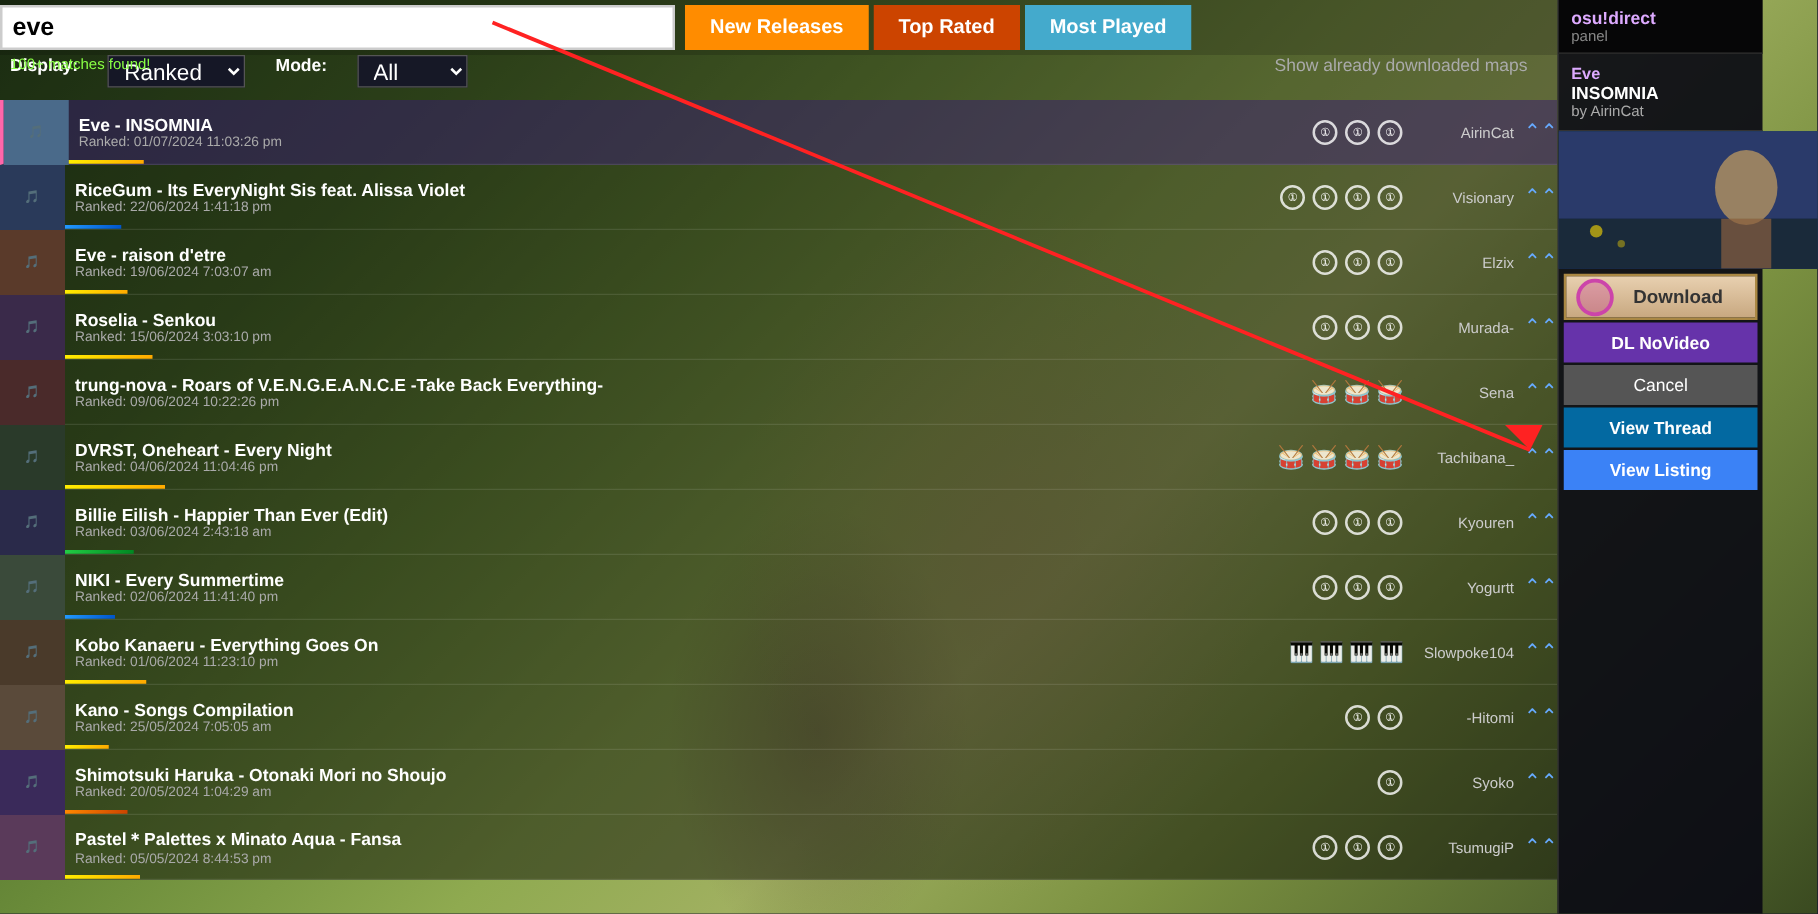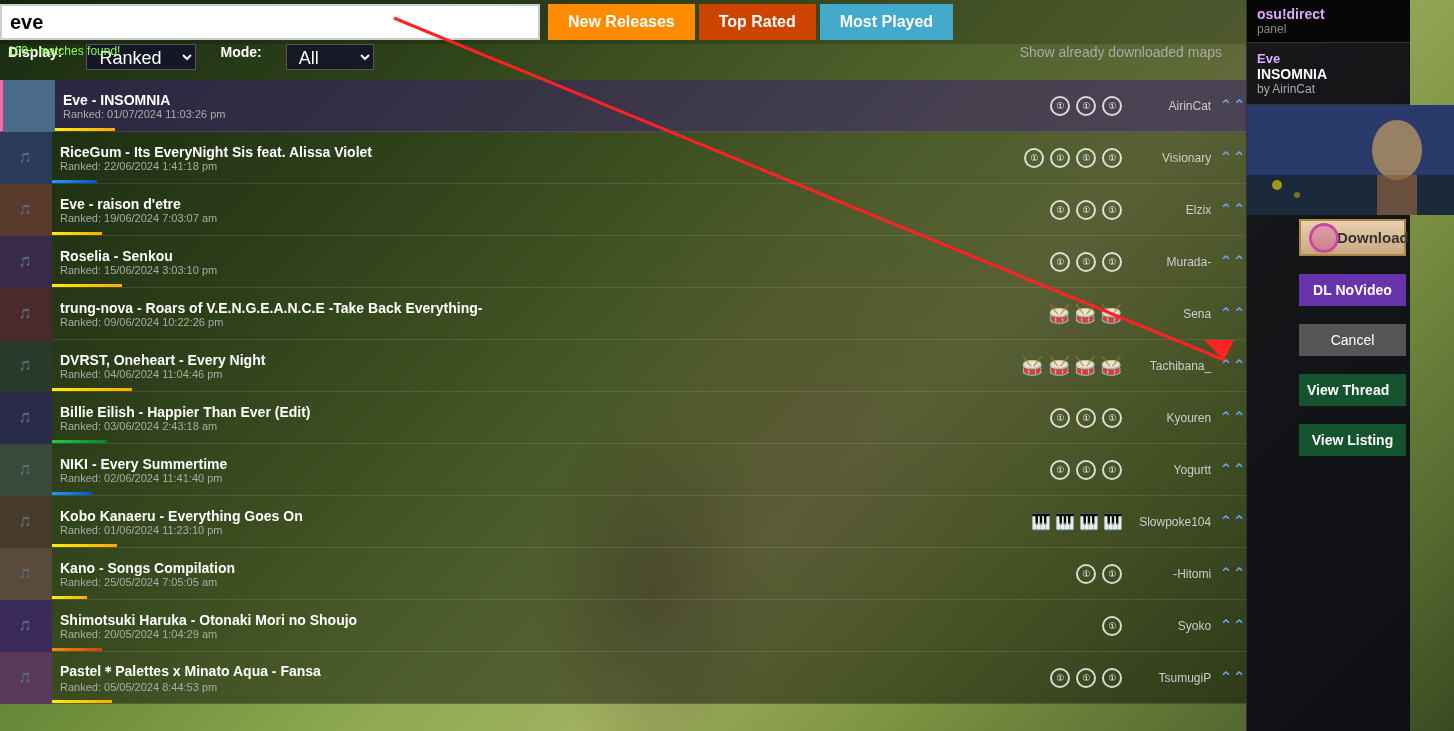--- a/index.html
+++ b/index.html
@@ -310,23 +310,22 @@
     .preview-character {
       width: 100%;
       height: 100%;
       background: linear-gradient(180deg, #2a4a6c 0%, #1a3a5c 40%, #0a1a3c 100%);
       position: relative;
     }
 
     .action-buttons {
       display: flex;
       flex-direction: column;
-      gap: 18px;
+      gap: 2px;
       padding: 4px;
-      margin-left: 48px;
     }
 
     .btn-download {
       background: linear-gradient(to bottom, #e8d0b0, #c8a880);
       color: #333;
       border: 2px solid #aa8844;
       padding: 8px;
       font-size: 15px;
       font-weight: bold;
       cursor: pointer;
@@ -362,32 +361,32 @@
       background: #555;
       color: white;
       border: none;
       padding: 8px;
       font-size: 14px;
       cursor: pointer;
       text-align: center;
     }
 
     .btn-view-thread {
-      background: #14532d;
+      background: #0369a1;
       color: white;
       border: none;
       padding: 8px;
       font-size: 14px;
       font-weight: bold;
       cursor: pointer;
-      text-align: left;
+      text-align: center;
     }
 
     .btn-view-listing {
-      background: #14532d;
+      background: #3b82f6;
       color: white;
       border: none;
       padding: 8px;
       font-size: 14px;
       font-weight: bold;
       cursor: pointer;
       text-align: center;
     }
 
     .circle-icon {

